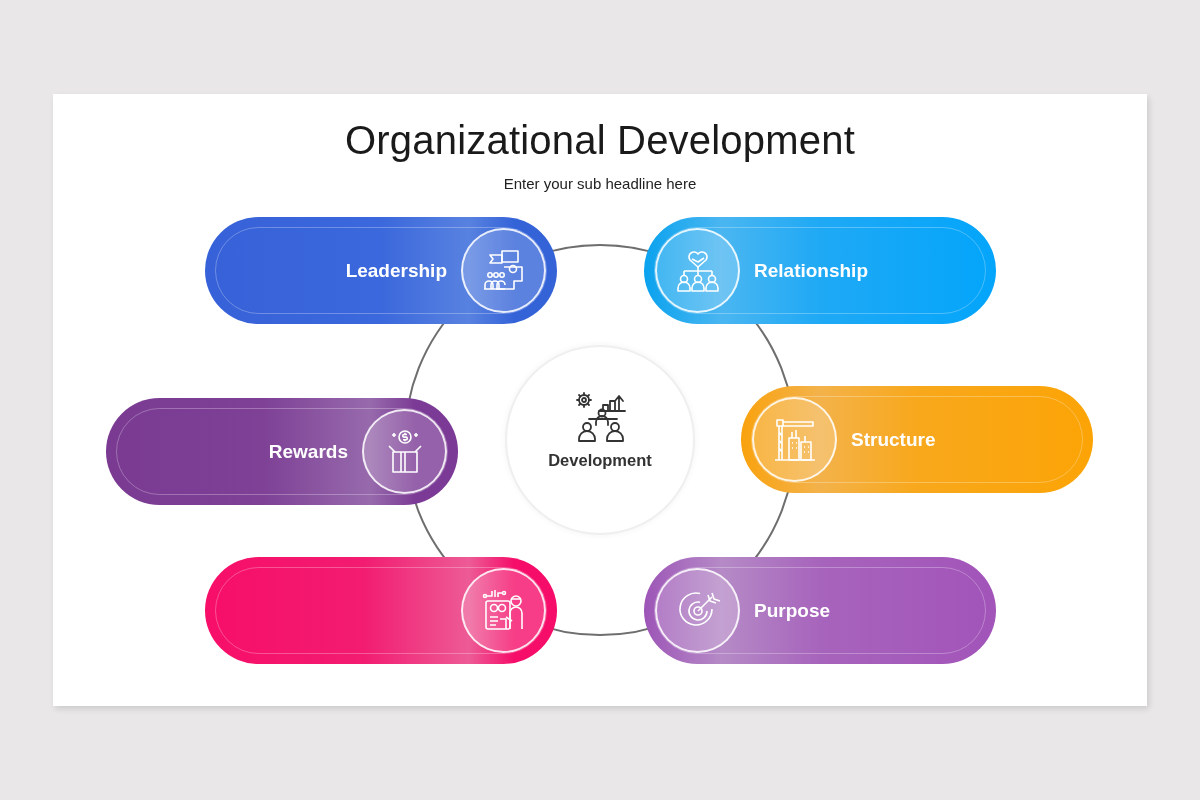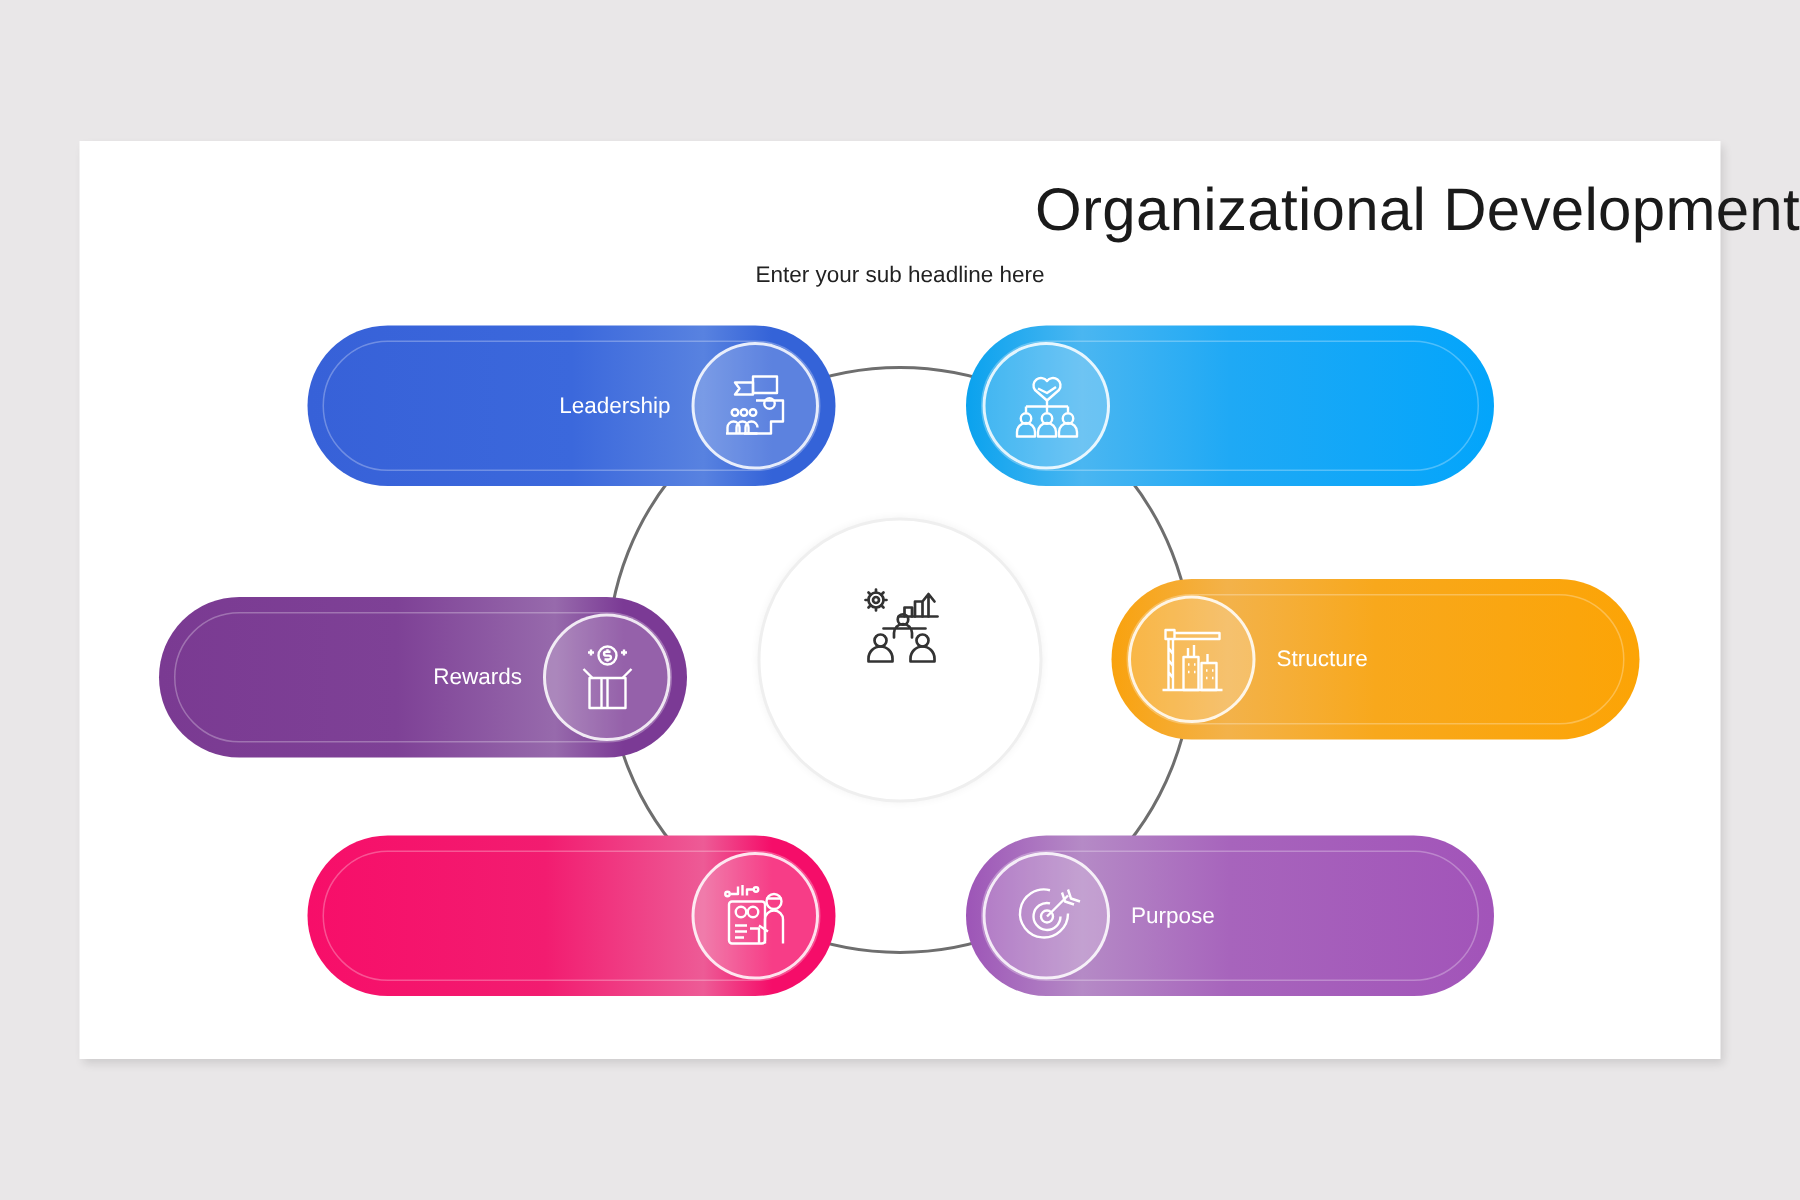--- a/index.html
+++ b/index.html
@@ -12,21 +12,21 @@
   .slide {
     position: absolute;
     left: 53px; top: 94px;
     width: 1094px; height: 612px;
     background: #ffffff;
     box-shadow: 2px 3px 6px rgba(0,0,0,0.12);
   }
   .title {
     position: absolute;
     left: 0; width: 1200px; top: 118px;
-    text-align: right;
+    text-align: center;
     font-size: 40px;
     color: #1a1a1a;
     font-weight: normal;
     letter-spacing: 0.2px;
   }
   .subtitle {
     position: absolute;
     left: 0; width: 1200px; top: 175px;
     text-align: center;
     font-size: 15px;
@@ -65,21 +65,21 @@
   }
   .pill .inner {
     position: absolute;
     left: 10px; right: 10px; top: 10px; bottom: 10px;
     border-radius: 44px;
     border: 1px solid rgba(255,255,255,0.28);
   }
   .pill .label {
     position: absolute;
     top: 0; height: 81px; line-height: 107px;
-    color: #fff; font-weight: normal; font-size: 15px;
+    color: #fff; font-weight: bold; font-size: 19px;
   }
   .pill.left .label { right: 110px; text-align: right; }
   .pill.right .label { left: 110px; text-align: left; }
   .icon-circle {
     position: absolute;
     top: 11px;
     width: 85px; height: 85px;
     border-radius: 50%;
     border: 2px solid rgba(255,255,255,0.85);
     background: rgba(255,255,255,0.2);
@@ -119,20 +119,21 @@
     <path d="M28 20v-6h5v6M35 20V10h5v10M44 20V7M40 10l4-5 4 5"></path>
     <path d="M24 20h26"></path>
     <circle cx="27" cy="22" r="3.5"></circle>
     <path d="M21 34v-3a6 6 0 0 1 12 0v3M14 28h28"></path>
     <circle cx="12" cy="36" r="4"></circle>
       <path d="M4 50v-2a8 8 0 0 1 16 0v2z"></path>
     <circle cx="40" cy="36" r="4"></circle>
       <path d="M32 50v-2a8 8 0 0 1 16 0v2z"></path>
   </svg>
   <div class="center-label">
+    <div>Development</div>
   </div>
 </div>
 
 <div class="pill left p-leadership">
   <div class="inner"></div>
   <span class="label">Leadership</span>
   <div class="icon-circle">
     <svg width="48" height="48" viewBox="0 0 48 48" fill="none" stroke="#fff" stroke-width="1.6" stroke-linejoin="round">
       <rect x="22" y="4" width="16" height="11"></rect>
       <path d="M10 8h12v8H10l3-4z"></path>
@@ -154,20 +155,21 @@
       <path d="M18 12l6 3 6-4"></path>
       <path d="M24 20v4M10 24h28M10 24v4M24 24v4M38 24v4"></path>
       <circle cx="10" cy="32" r="3.5"></circle>
         <path d="M4 44v-3a6 6 0 0 1 12 0v3z"></path>
       <circle cx="24" cy="32" r="3.5"></circle>
         <path d="M18 44v-3a6 6 0 0 1 12 0v3z"></path>
       <circle cx="38" cy="32" r="3.5"></circle>
         <path d="M32 44v-3a6 6 0 0 1 12 0v3z"></path>
     </svg>
   </div>
+  <span class="label">Relationship</span>
 </div>
 
 <div class="pill left p-rewards">
   <div class="inner"></div>
   <span class="label">Rewards</span>
   <div class="icon-circle">
     <svg width="48" height="48" viewBox="0 0 48 48" fill="none" stroke="#fff" stroke-width="1.6" stroke-linejoin="round">
       <circle cx="24" cy="9" r="6"></circle>
       <path d="M26 6.5h-3a1.3 1.3 0 0 0 0 2.6h2a1.3 1.3 0 0 1 0 2.6h-3M24 4.8v1.7M24 11.7v1.5"></path>
       <path d="M13 5v4M11 7h4M35 5v4M33 7h4"></path>

